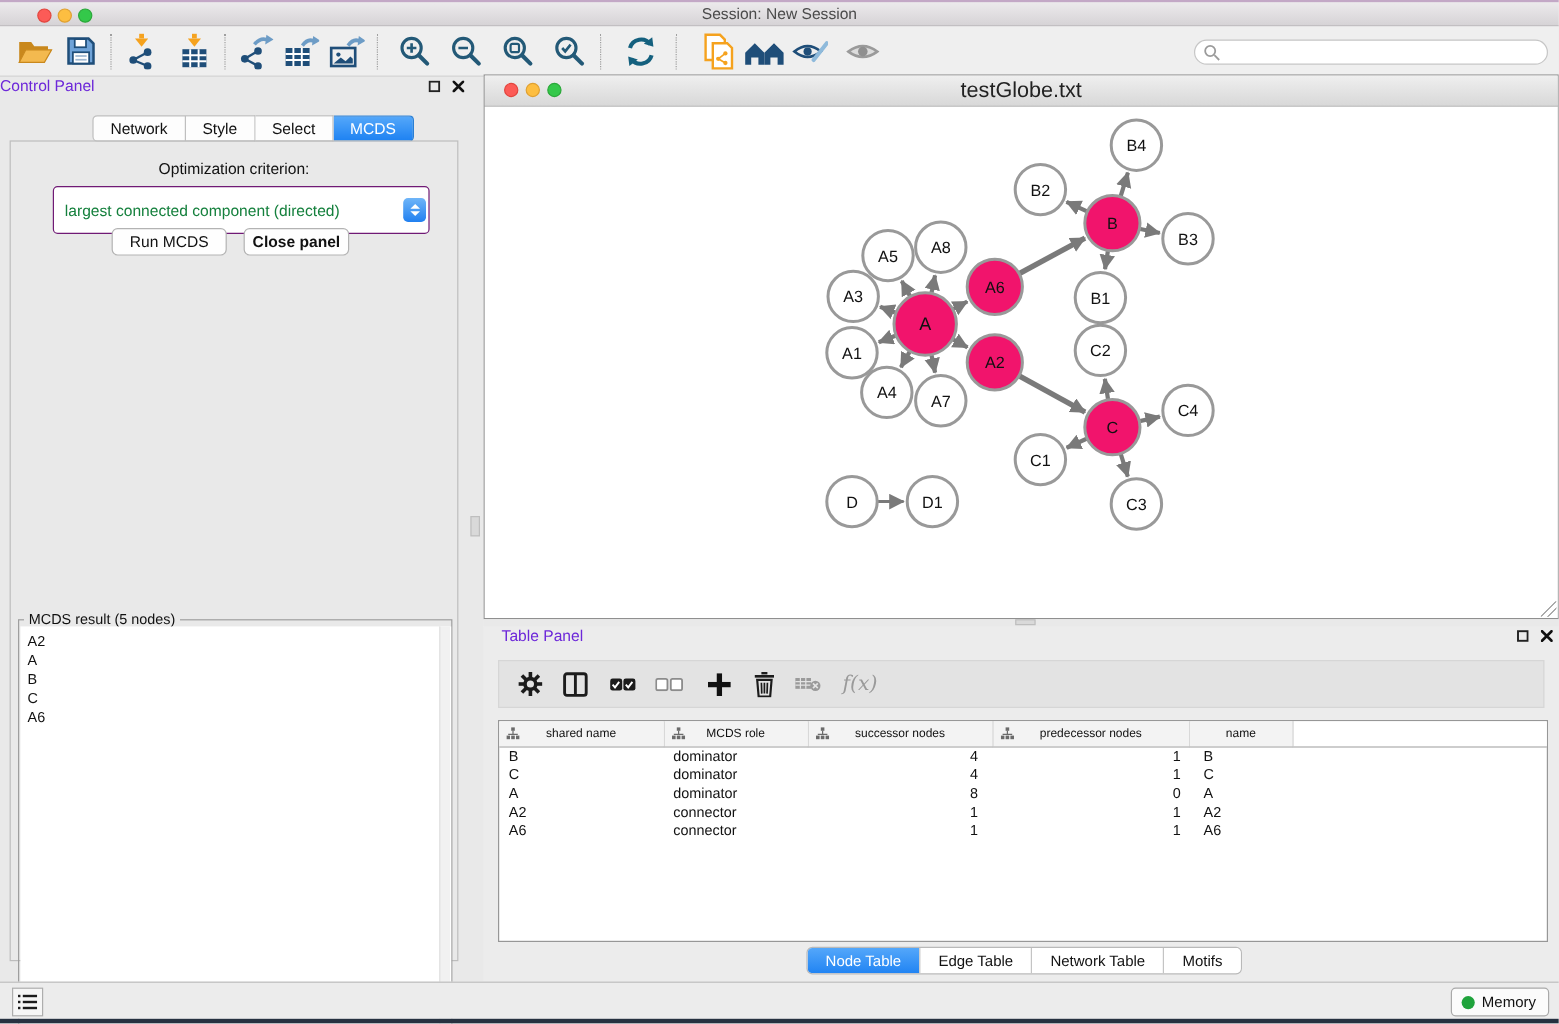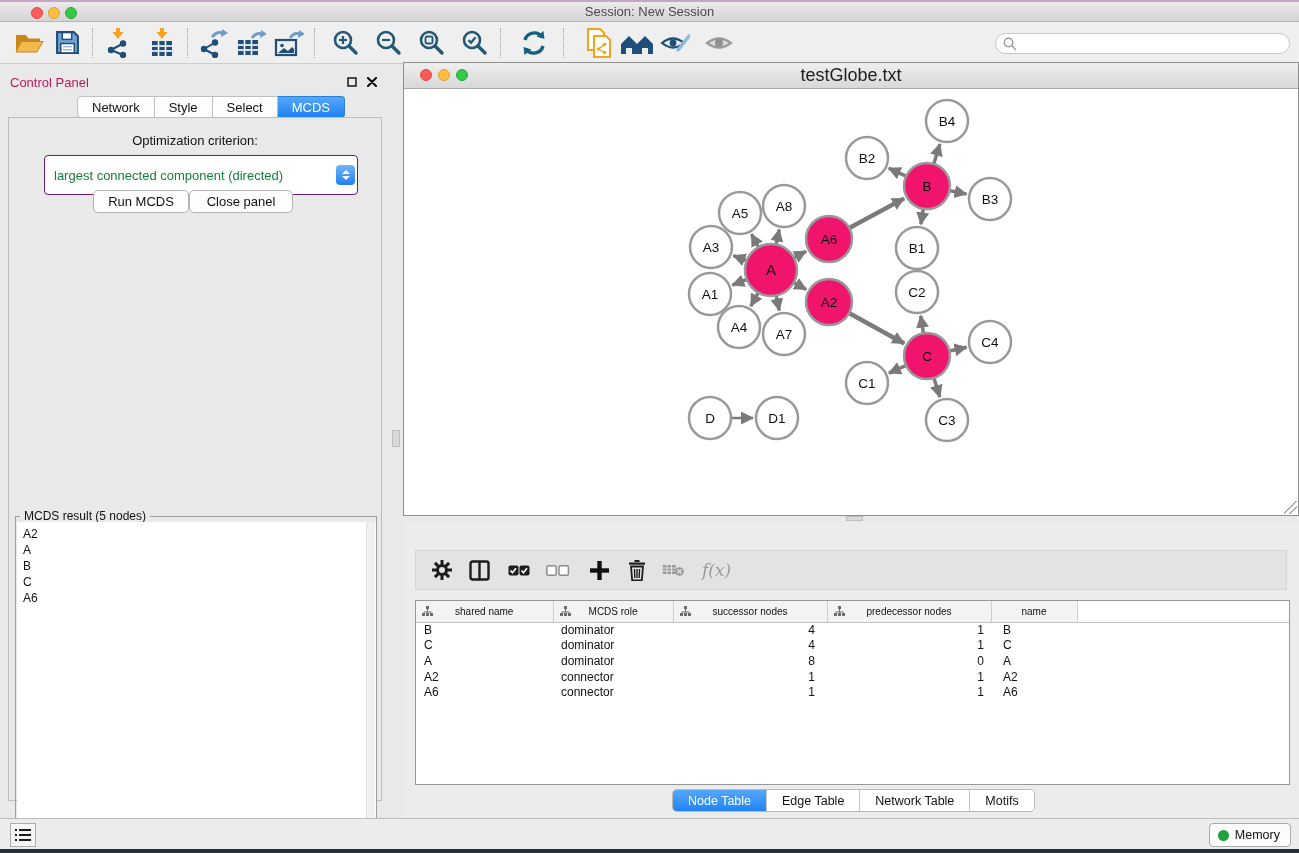--- a/index.html
+++ b/index.html
@@ -21,21 +21,21 @@
     border-bottom:1px solid #CFCFCF; display:flex; align-items:center; }
   .tb-btn { width:38px; height:36px; display:flex; align-items:center; justify-content:center; }
   .tb-sep { width:1px; height:30px; border-left:1px dotted #9F9F9F; margin:0 6px; }
   #search-wrap { position:absolute; right:9px; top:11px; }
   #search-input { width:295px; height:21px; border:1px solid #C6C6C6; border-radius:11px;
     background:#fff; padding:0 8px 0 26px; font-size:12px; color:#333; outline:none; }
   #search-icon { position:absolute; left:8px; top:4px; }
 
   
   #control-panel { left:0; top:64px; width:390px; height:754px; background:#E9E9E9; }
-  .panel-head { height:26px; display:flex; align-items:flex-end; padding:0 10px; font-size:13px; color:#be185d; }
+  .panel-head { height:26px; display:flex; align-items:flex-start; padding:0 0; font-size:13px; color:#6d28d9; }
   .panel-head .spacer { flex:1; }
   .mini-icon { width:16px; height:16px; display:flex; align-items:center; justify-content:center; margin-left:4px; }
   .cp-tabs { position:absolute; left:77px; top:32px; display:flex; }
   .cp-tabs .tab { height:22px; padding:0 14px; display:flex; align-items:center; background:#FDFDFD;
     border:1px solid #BFBFBF; border-left:none; font-size:13px; color:#111; cursor:default; }
   .cp-tabs .tab:first-child { border-left:1px solid #BFBFBF; border-radius:4px 0 0 4px; }
   .cp-tabs .tab:last-child { border-radius:0 4px 4px 0; }
   .cp-tabs .tab.active { background:linear-gradient(#55A8FA,#1E82F2); color:#fff; border-color:#2A7FD4; }
   #cp-content { position:absolute; left:8px; top:53px; width:374px; height:684px; border:1px solid #BDBDBD; }
   #opt-label { position:absolute; left:0; top:15px; width:100%; text-align:center; font-size:13px; color:#111; }
@@ -43,21 +43,21 @@
     border:1px solid #701a75; border-radius:4px; display:flex; align-items:center; font-size:13px; color:#15803d; }
   #criterion-select .sel-text { flex:1; padding-left:9px; }
   .stepper { width:19px; height:20px; margin-right:2px; border-radius:4px;
     background:linear-gradient(#6FB5F8,#2180F0); display:flex; flex-direction:column;
     align-items:center; justify-content:center; gap:2px; }
   .stepper .up { width:0; height:0; border-left:4px solid transparent; border-right:4px solid transparent; border-bottom:4px solid #fff; }
   .stepper .dn { width:0; height:0; border-left:4px solid transparent; border-right:4px solid transparent; border-top:4px solid #fff; }
   .cp-btn { position:absolute; top:72px; height:23px; background:#FEFEFE; border:1px solid #B3B3B3;
     border-radius:5px; font-size:13px; color:#111; display:flex; align-items:center; justify-content:center; }
   #run-btn { left:84px; width:96px; }
-  #closepanel-btn { left:180px; width:104px; }
+  #closepanel-btn { left:194px; width:88px;font-weight:bold; }
   #mcds-group { position:absolute; left:6px; top:398px; width:362px; height:340px; border:1px solid #9E9E9E; }
   #mcds-title { position:absolute; left:4px; top:-8px; background:#E9E9E9; padding:0 4px; font-size:12px; color:#111; }
   #mcds-list { position:absolute; left:1px; top:5px; width:359px; height:333px; background:#fff; overflow:hidden; }
   .mcds-item { font-size:12px; color:#111; line-height:16px; padding-left:6px; }
   .mcds-item:first-child { margin-top:4px; }
   #mcds-scroll { position:absolute; right:1px; top:5px; width:9px; height:333px; background:#F1F1F1; border-left:1px solid #E0E0E0; }
 
   
   #div-v { left:390px; top:64px; width:13px; height:754px; background:#E9E9E9; }
   #div-v-handle { position:absolute; left:2px; top:366px; width:8px; height:17px; background:#D9D9D9; border:1px solid #BEBEBE; }
@@ -400,20 +400,34 @@
       </svg>
   </div>
   <div id="resize-grip"></div>
 </div>
 
 <div id="div-h" class="abs">
   <div id="div-h-handle"></div>
 </div>
 
 <div id="table-panel" class="abs">
+  <div class="panel-head" style="padding-left:15px">
+    <span>Table Panel</span>
+    <span class="spacer"></span>
+    <span class="mini-icon">
+      <svg width="10" height="10" viewBox="0 0 10 10">
+          <rect x="1" y="1" width="8" height="8" fill="none" stroke="#222" stroke-width="1.6"></rect>
+        </svg>
+    </span>
+    <span class="mini-icon" style="margin-right:2px">
+      <svg width="10" height="10" viewBox="0 0 10 10">
+          <path d="M1 1 L9 9 M9 1 L1 9" stroke="#111" stroke-width="2.2" stroke-linecap="round"></path>
+        </svg>
+    </span>
+  </div>
 
   <div id="tp-toolbar">
     <span class="tp-icon" style="margin-left:16px">
       <svg width="20" height="20" viewBox="0 0 20 20">
         <g fill="#1c1c1c">
           <rect x="8.5" y="0" width="3" height="20"></rect>
             <rect x="0" y="8.5" width="20" height="3"></rect>
           <rect x="8.5" y="0" width="3" height="20" transform="rotate(45 10 10)"></rect>
           <rect x="8.5" y="0" width="3" height="20" transform="rotate(-45 10 10)"></rect>
         </g>

